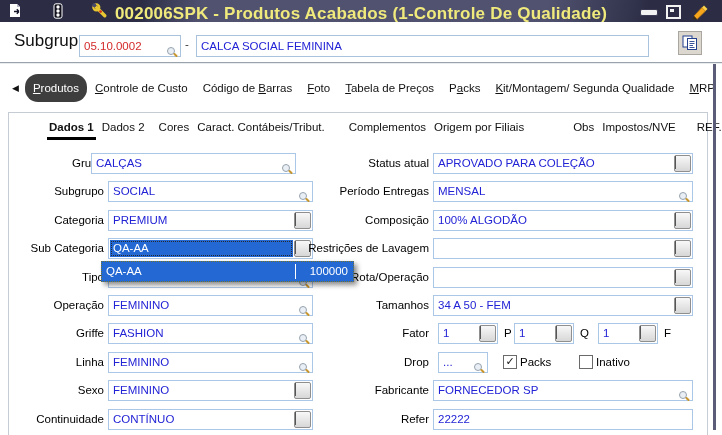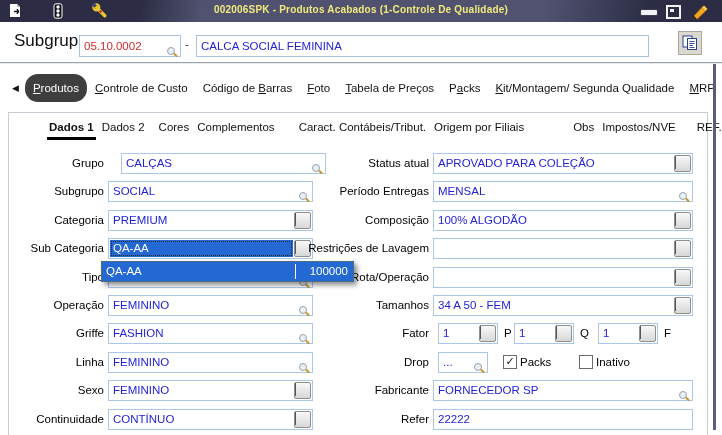--- a/index.html
+++ b/index.html
@@ -3,21 +3,21 @@
 <meta charset="utf-8">
 <style>
   html,body{margin:0;padding:0;background:#fff;}
   .window{position:relative;width:722px;height:435px;overflow:hidden;background:#fff;
           font-family:"Liberation Sans",sans-serif;font-size:11.5px;color:#000;}
 
   
   .titlebar{position:absolute;left:0;top:0;width:722px;height:22px;
     background:linear-gradient(100deg,#2c2d45 0px,#2c2d45 140px,#515270 200px,#515270 540px,#2c2d45 640px,#2c2d45 100%);}
   .titlebar .title{position:absolute;left:0;right:0;top:4px;text-align:center;
-    color:#f0ea7c;font-weight:bold;font-size:10px;letter-spacing:.2px;}
+    color:#f0ea7c;font-weight:bold;font-size:17px;letter-spacing:.2px;}
   .tb-ico{position:absolute;top:3px;width:16px;height:16px;}
   .tb-min{position:absolute;top:9px;width:16px;height:5px;background:#f2f2f2;border-radius:2px;border:1px solid #3a3b52;}
   .tb-max{position:absolute;top:5px;width:11px;height:10px;border:2px solid #f2f2f2;background:transparent;}
   .tb-max::after{content:"";position:absolute;left:2px;top:2px;width:4px;height:3px;background:#f2f2f2;}
 
   
   .prodrow{position:absolute;left:0;top:22px;width:722px;height:40px;background:#fff;}
   .prod-label{position:absolute;left:14px;top:9px;font-size:17px;color:#111;}
   .hdr-input{position:absolute;top:13px;height:20px;border:1px solid #a9c2dd;background:#fff;line-height:20px;padding-left:4px;}
   .dash{position:absolute;left:185px;top:16px;color:#333;}
@@ -139,30 +139,30 @@
     <span class="arrow">◀</span>
     <span id="main-tabs" style="display:contents"><span class="mtab active"><u>P</u>rodutos</span><span class="mtab"><u>C</u>ontrole de Custo</span><span class="mtab">Código de <u>B</u>arras</span><span class="mtab"><u>F</u>oto</span><span class="mtab"><u>T</u>abela de Preços</span><span class="mtab">P<u>a</u>cks</span><span class="mtab"><u>K</u>it/Montagem/ Segunda Qualidade</span><span class="mtab"><u>M</u>RP</span></span>
 
   </div>
 
   <div class="panel">
     <div class="subtabs" id="subtabs">
         <span class="stab active">Dados 1</span>
         <span class="stab">Dados 2</span>
         <span class="stab">Cores</span>
+        <span class="stab">Caract. Contábeis/Tribut.</span>
         <span class="stab">Complementos</span>
-        <span class="stab">Caract. Contábeis/Tribut.</span>
         <span class="stab">Origem por Filiais</span>
         <span class="stab">Obs</span>
         <span class="stab">Impostos/NVE</span>
         <span class="stab">REF. Forn.</span>
       </div>
 
     <div class="lbl lbl-l" style="top:40px">Grupo</div>
-    <div class="inp" style="left:112px;top:40px;width:203px">
+    <div class="inp" style="left:82px;top:40px;width:203px">
       <span class="val">CALÇAS</span>
       <span class="mag"></span>
     </div>
 
     <div class="lbl lbl-l" style="top:68px">Subgrupo</div>
     <div class="inp" style="left:99px;top:68px;width:203px">
       <span class="val">SOCIAL</span>
       <span class="mag"></span>
     </div>
 

